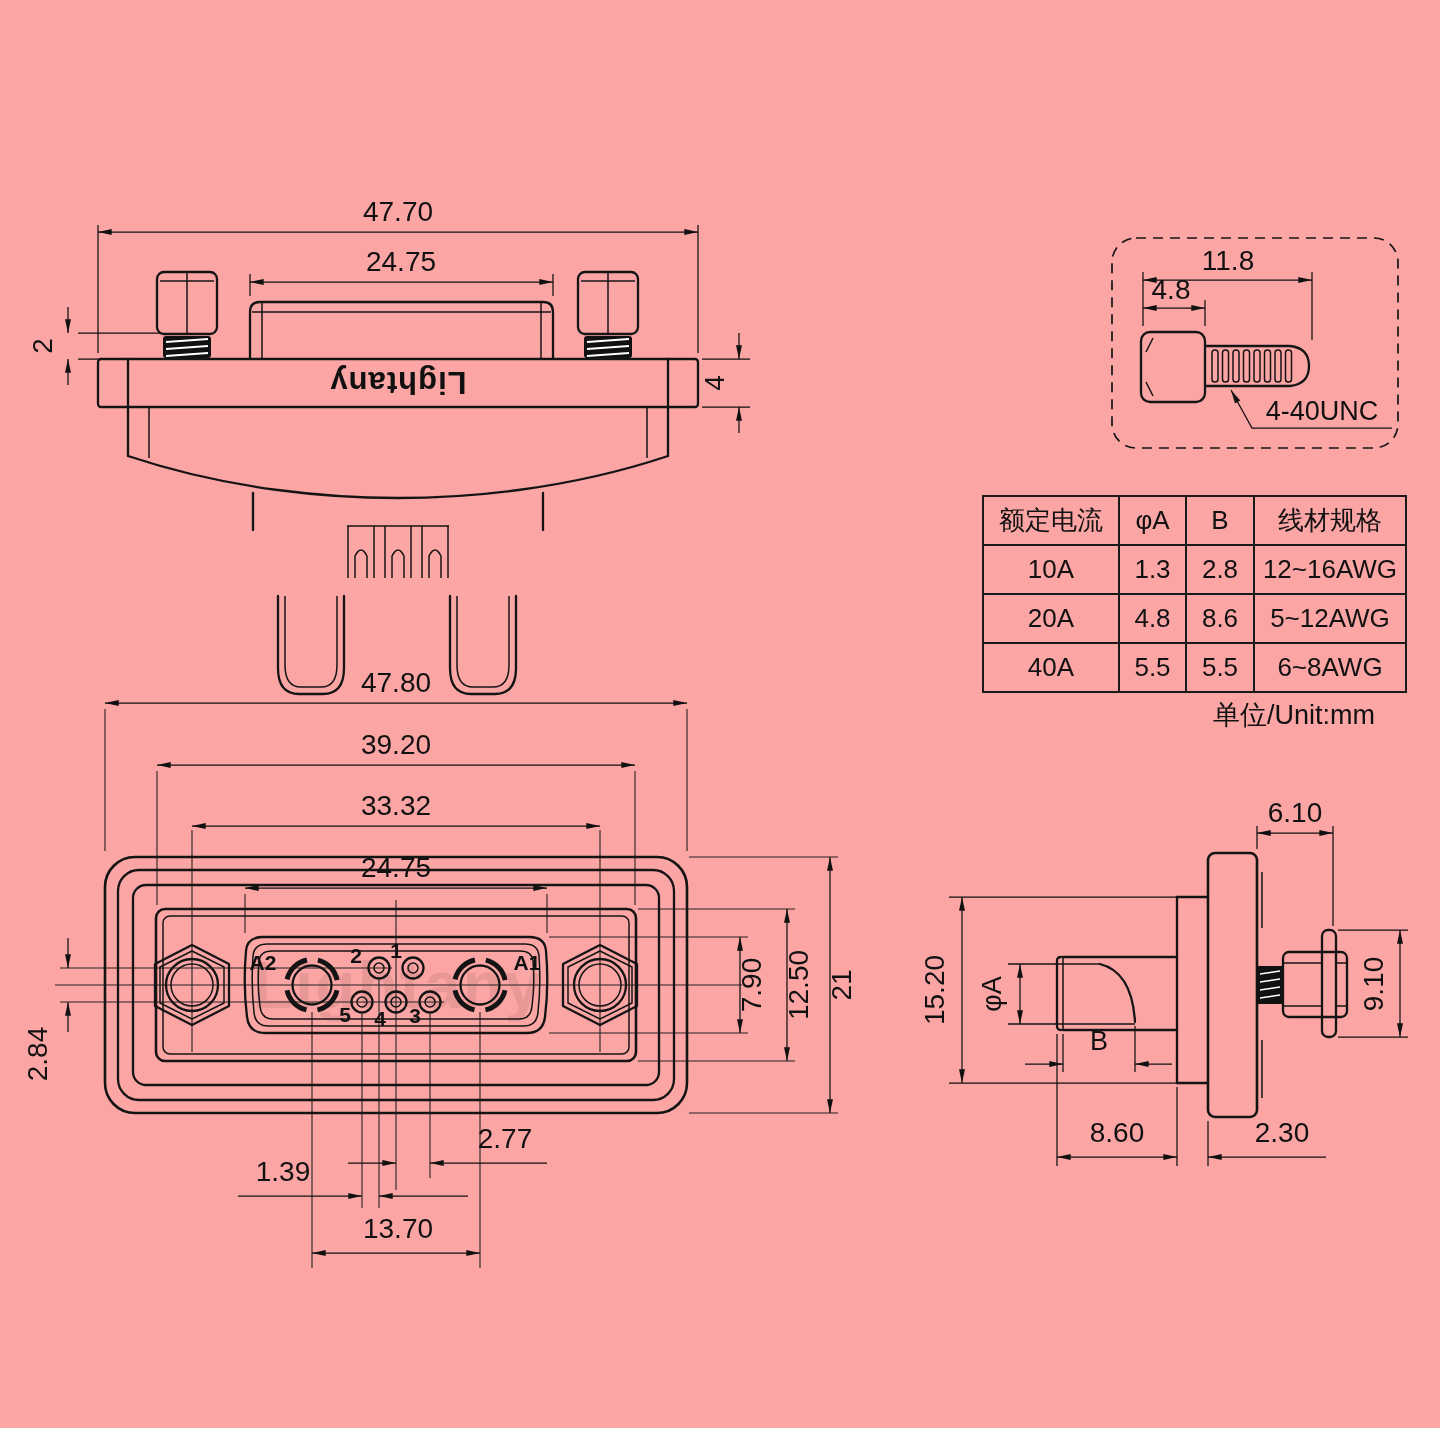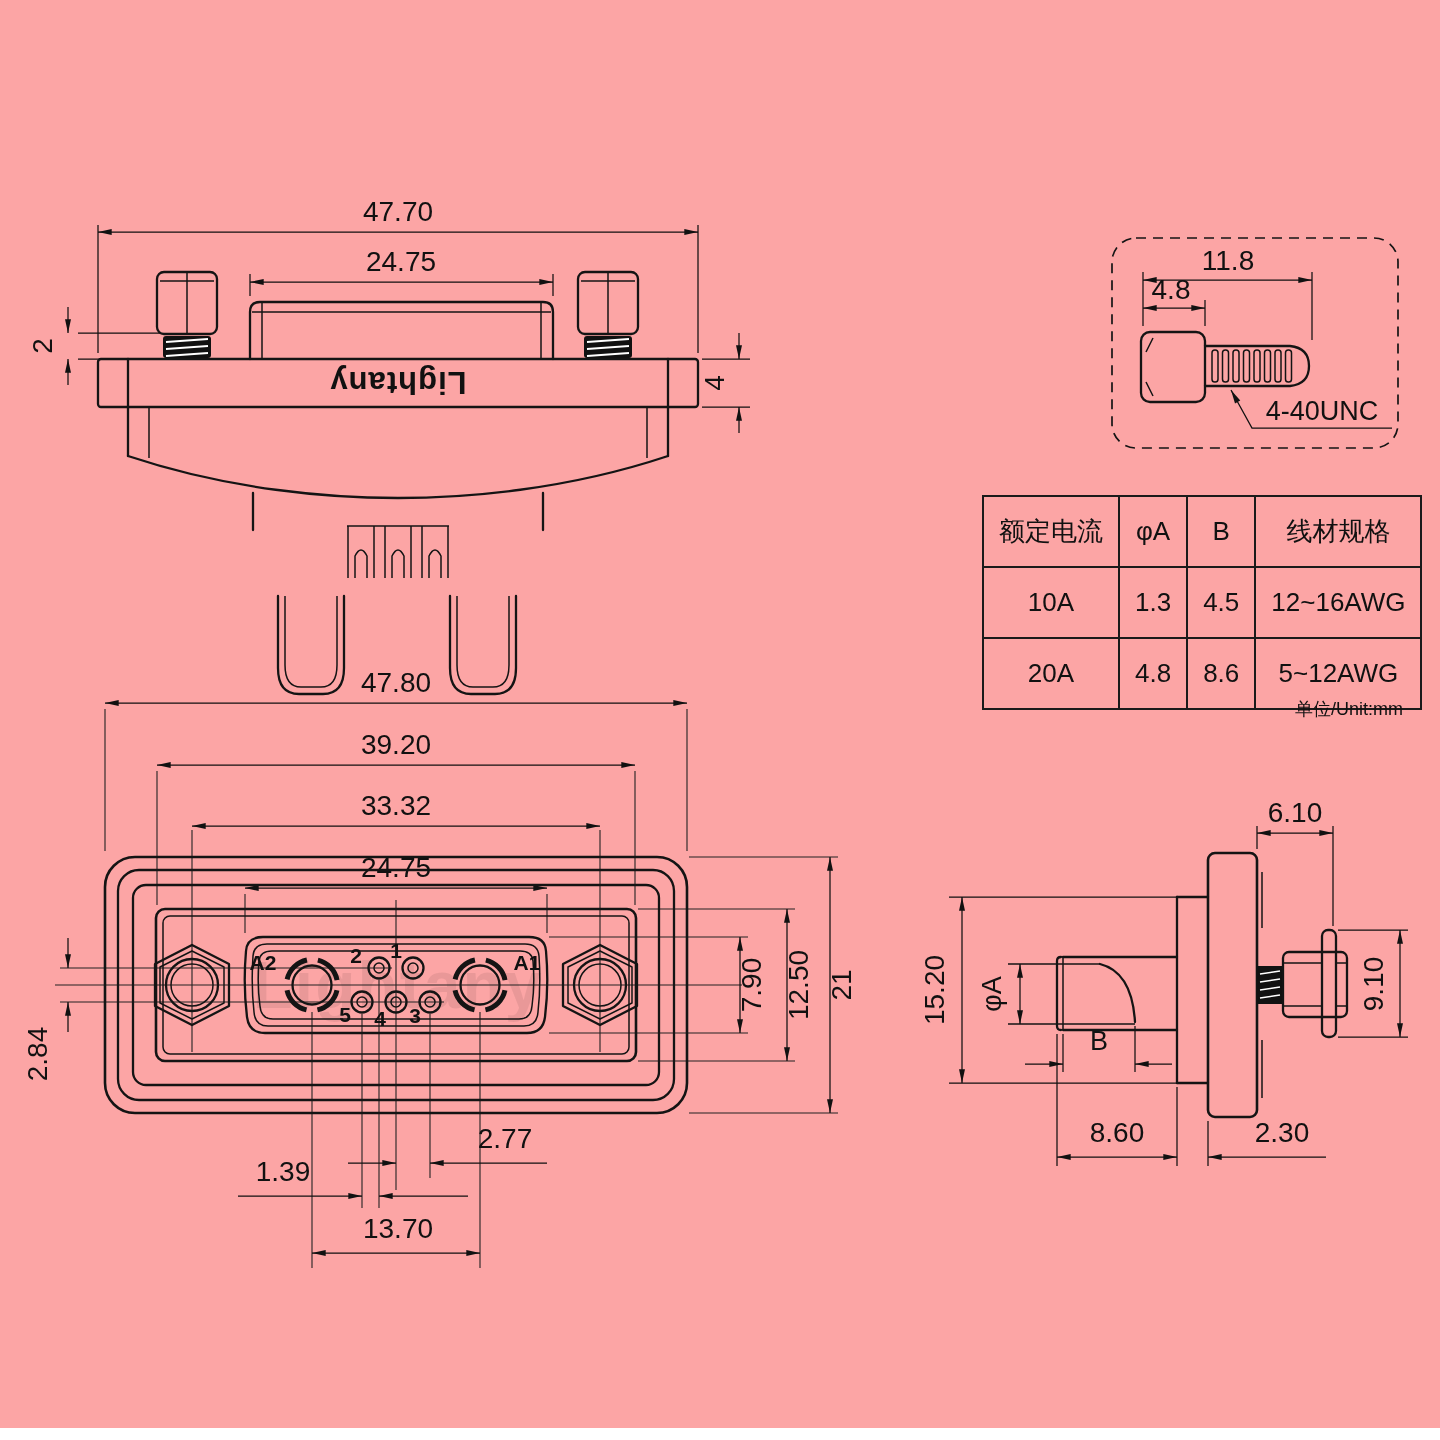--- a/index.html
+++ b/index.html
@@ -18,26 +18,26 @@
   .dash {stroke:#141414;stroke-width:1.7;fill:none;stroke-dasharray:10 7;}
   text{fill:#111;}
   .dimtxt{font-family:"Liberation Sans",sans-serif;font-size:28px;}
   .dimtxt-s{font-family:"Liberation Sans",sans-serif;font-size:27px;}
   .pinlbl{font-family:"Liberation Sans",sans-serif;font-size:21px;font-weight:bold;}
   .brand{font-family:"Liberation Sans",sans-serif;font-size:31px;font-weight:bold;letter-spacing:1px;}
   .wm{font-family:"Liberation Sans",sans-serif;font-size:66px;font-weight:bold;fill:#000;opacity:0.07;letter-spacing:2px;}
   
   #spec-table{position:absolute;left:982px;top:495px;border-collapse:collapse;table-layout:fixed;
               font-size:26px;color:#111;}
-  #spec-table td,#spec-table th{border:2px solid #1a1a1a;text-align:center;padding:15px;height:39px;
+  #spec-table td,#spec-table th{border:2px solid #1a1a1a;text-align:center;padding:4px;height:39px;
               font-weight:normal;white-space:nowrap;overflow:hidden;}
   #spec-table col.c0{width:136px;} #spec-table col.c1{width:67px;}
   #spec-table col.c2{width:68px;}  #spec-table col.c3{width:152px;}
-  #unit-note{position:absolute;left:980px;top:697px;width:423px;text-align:right;
-             font-size:18px;color:#111;}
+  #unit-note{position:absolute;left:952px;top:697px;width:423px;text-align:right;
+             font-size:27px;color:#111;}
 </style>
 </head>
 <body>
 
 <div id="canvas">
 
 <svg width="1440" height="1440" viewBox="0 0 1440 1440">
   <defs>
     <marker id="arr" markerUnits="userSpaceOnUse" markerWidth="15" markerHeight="8" viewBox="0 0 15 8" refX="14.2" refY="4" orient="auto-start-reverse">
       <path d="M0.5,1 L14.2,4 L0.5,7 Z" fill="#111"></path>
@@ -348,26 +348,32 @@
   <tbody>
         <tr>
     <th>额定电流</th>
     <th>φA</th>
     <th>B</th>
     <th>线材规格</th>
   </tr>
   <tr>
     <td>10A</td>
     <td>1.3</td>
-    <td>4.5</td>
+    <td>2.8</td>
     <td>12~16AWG</td>
   </tr>
   <tr>
     <td>20A</td>
     <td>4.8</td>
     <td>8.6</td>
     <td>5~12AWG</td>
   </tr>
+  <tr>
+    <td>40A</td>
+    <td>5.5</td>
+    <td>5.5</td>
+    <td>6~8AWG</td>
+  </tr>
 </tbody>
     </table>
 <div id="unit-note">单位/Unit:mm</div>
 
 </div>
 
 </body></html>

